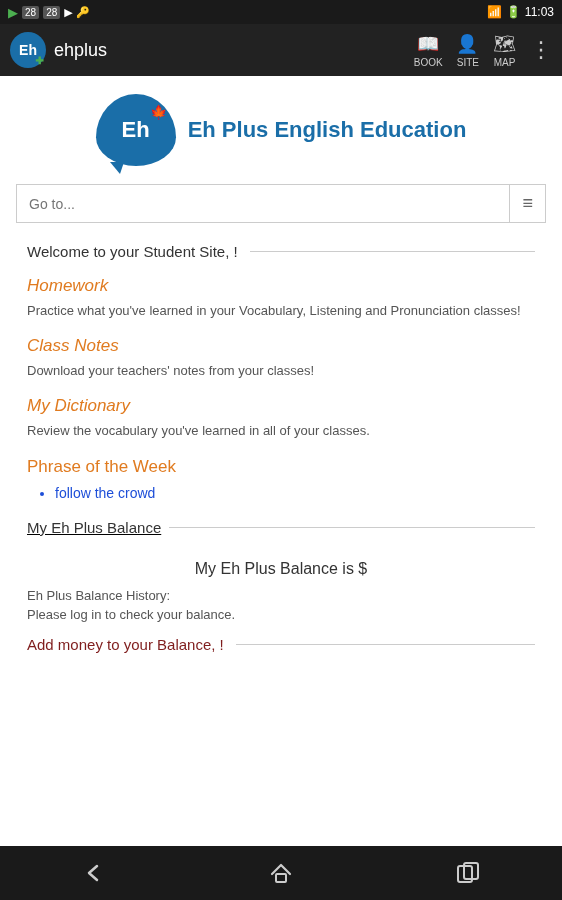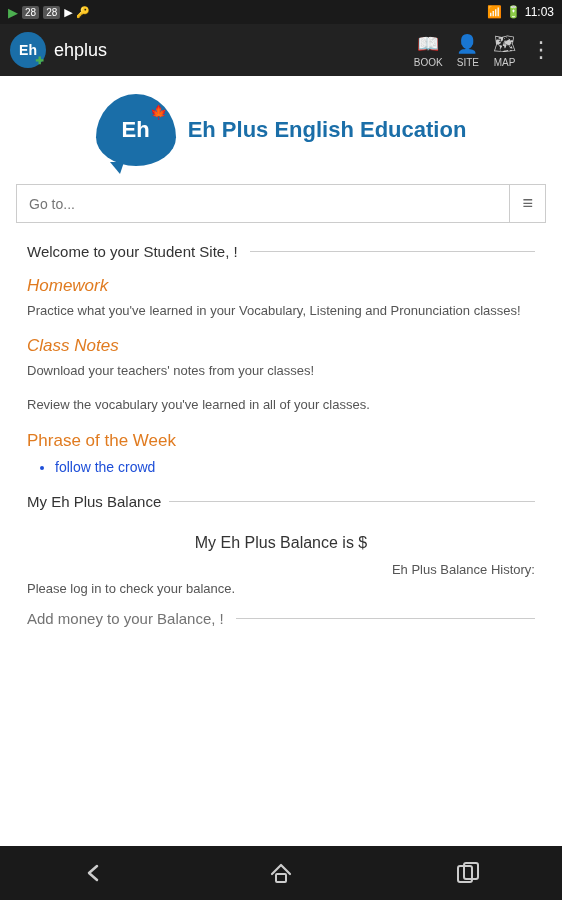--- a/index.html
+++ b/index.html
@@ -218,20 +218,21 @@
       color: #1d4ed8;
       font-size: 14px;
     }
 
     
     .balance-row {
       display: flex;
       align-items: center;
       gap: 8px;
       margin-bottom: 14px;
+      text-decoration: underline;
     }
     .balance-title {
       color: #333;
       font-size: 15px;
       white-space: nowrap;
     }
 
     .balance-content {
       text-align: center;
       padding: 10px 0 4px;
@@ -243,38 +244,38 @@
     }
     .balance-subtitle {
       color: #888;
       font-size: 12px;
       font-style: italic;
       margin-bottom: 12px;
     }
     .balance-history-label {
       color: #555;
       font-size: 13px;
-      text-align: right;
+      text-align: left;
       margin-bottom: 4px;
     }
     .balance-login-msg {
       color: #555;
       font-size: 13px;
       text-align: left;
       margin-bottom: 14px;
     }
 
     .add-money-row {
       display: flex;
       align-items: center;
       gap: 12px;
       margin-bottom: 10px;
     }
     .add-money-text {
-      color: #737373;
+      color: #7f1d1d;
       font-size: 15px;
       white-space: nowrap;
     }
 
     
     .bottom-nav {
       background: #1a1a1a;
       height: 54px;
       display: flex;
       align-items: center;
@@ -362,20 +363,21 @@
       <div class="section-title">Homework</div>
       <div class="section-desc">Practice what you've learned in your Vocabulary, Listening and Pronunciation classes!</div>
     </div>
 
     <div>
       <div class="section-title">Class Notes</div>
       <div class="section-desc">Download your teachers' notes from your classes!</div>
     </div>
 
     <div>
+      <div class="section-title">My Dictionary</div>
       <div class="section-desc">Review the vocabulary you've learned in all of your classes.</div>
     </div>
 
     <div>
       <div class="phrase-title">Phrase of the Week</div>
       <ul class="phrase-list">
         <li class="phrase-item">follow the crowd</li>
       </ul>
     </div>
 

